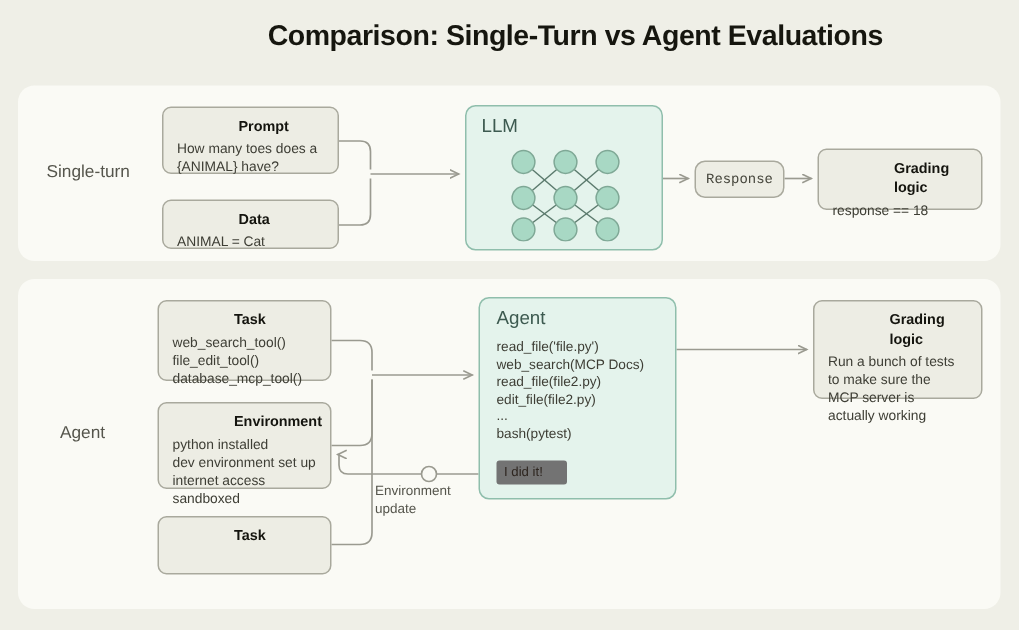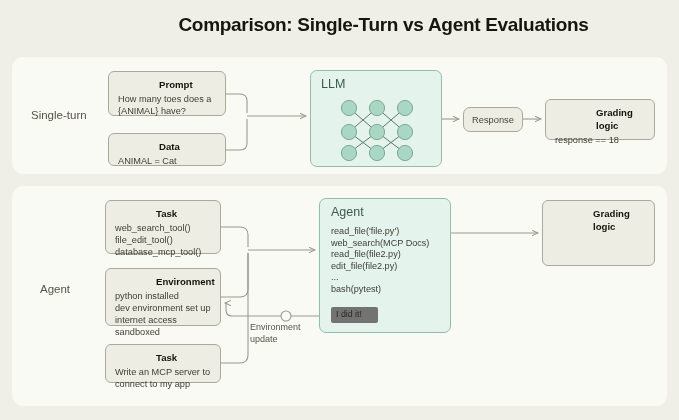--- a/index.html
+++ b/index.html
@@ -108,20 +108,21 @@
     width: 60px; height: 25px;
     box-sizing: border-box;
     background: #EDEDE4;
     border: 1px solid #A9A99D;
     border-radius: 7px;
     display: flex;
     align-items: center;
     justify-content: center;
     font-size: 9.3px;
     color: #46463C;
+    font-family: Liberation Mono, monospace;
   }
 
   #box-grading-single { left: 545px; top: 99px; width: 110px; height: 41px; }
 
   
   #box-tools { left: 105px; top: 200px; width: 116px; height: 54px; }
   #box-env   { left: 105px; top: 268px; width: 116px; height: 58px; }
   #box-task  { left: 105px; top: 344px; width: 116px; height: 39px; }
 
   #box-agent { left: 319px; top: 198px; width: 132px; height: 135px; }
@@ -273,35 +274,37 @@
   <div class="box" id="box-env">
     <div class="box-title">Environment</div>
     <div class="box-body">python installed
 dev environment set up
 internet access
 sandboxed</div>
   </div>
 
   <div class="box" id="box-task">
     <div class="box-title">Task</div>
-    <div class="box-body">Write an MCP server to
-connect to my app</div>
   </div>
 
   <div class="teal-box" id="box-agent">
     <div class="teal-title">Agent</div>
     <div id="agent-lines">read_file('file.py')
 web_search(MCP Docs)
 read_file(file2.py)
 edit_file(file2.py)
 ...
 bash(pytest)</div>
     <div id="agent-badge">I did it!</div>
   </div>
 
   <div id="env-update-label">Environment
 update</div>
 
   <div class="box" id="box-grading-agent">
     <div class="box-title">Grading logic</div>
+    <div class="box-body">Run a bunch of tests
+to make sure the
+MCP server is
+actually working</div>
   </div>
 
 </div>
 
 </body></html>

